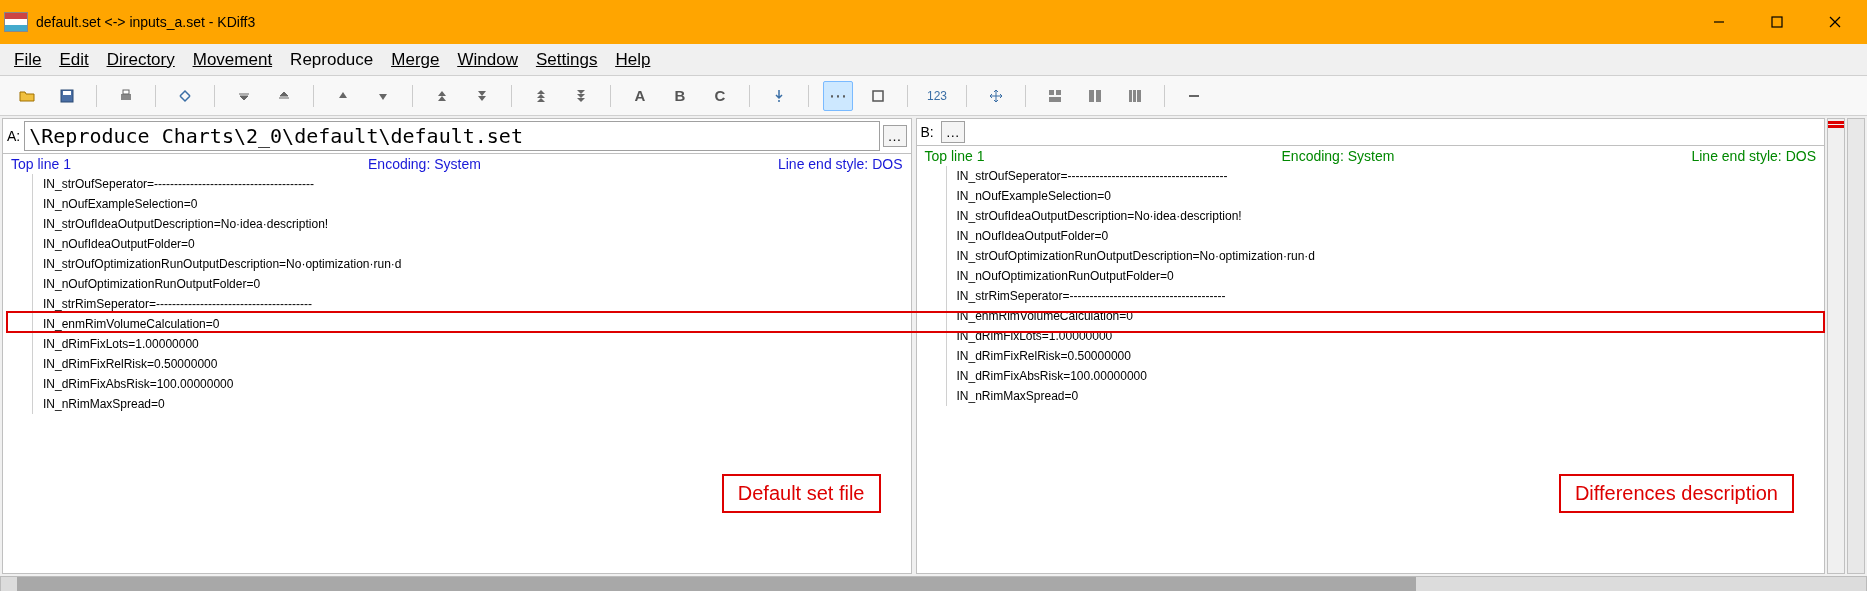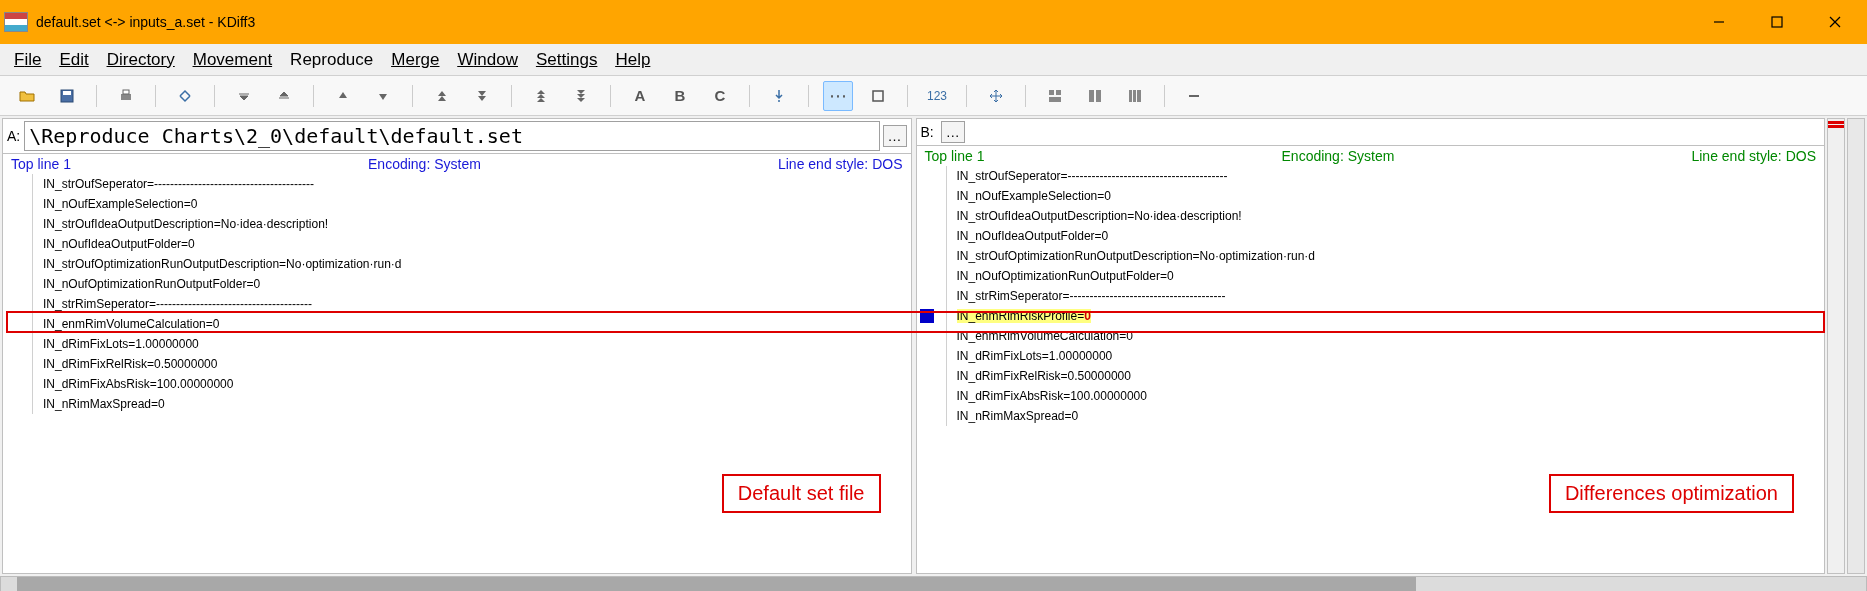--- a/index.html
+++ b/index.html
@@ -258,28 +258,27 @@
       <span>Line end style: DOS</span>
     </div>
     <div class="code" id="codeB">
         <div class="code-line "><div class="gutter"></div><div class="linecontent">IN_strOufSeperator=----------------------------------------</div></div>
         <div class="code-line "><div class="gutter"></div><div class="linecontent">IN_nOufExampleSelection=0</div></div>
         <div class="code-line "><div class="gutter"></div><div class="linecontent">IN_strOufIdeaOutputDescription=No·idea·description!</div></div>
         <div class="code-line "><div class="gutter"></div><div class="linecontent">IN_nOufIdeaOutputFolder=0</div></div>
         <div class="code-line "><div class="gutter"></div><div class="linecontent">IN_strOufOptimizationRunOutputDescription=No·optimization·run·d</div></div>
         <div class="code-line "><div class="gutter"></div><div class="linecontent">IN_nOufOptimizationRunOutputFolder=0</div></div>
         <div class="code-line "><div class="gutter"></div><div class="linecontent">IN_strRimSeperator=---------------------------------------</div></div>
-        <div class="code-line diff-row"><div class="gutter"><div class="marker blue"></div></div><div class="linecontent"><span class="diff-text">IN_enmRimRiskProfile=</span><span class="diff-text diff-char">0</span></div></div>
         <div class="code-line "><div class="gutter"></div><div class="linecontent">IN_enmRimVolumeCalculation=0</div></div>
         <div class="code-line "><div class="gutter"></div><div class="linecontent">IN_dRimFixLots=1.00000000</div></div>
         <div class="code-line "><div class="gutter"></div><div class="linecontent">IN_dRimFixRelRisk=0.50000000</div></div>
         <div class="code-line "><div class="gutter"></div><div class="linecontent">IN_dRimFixAbsRisk=100.00000000</div></div>
         <div class="code-line "><div class="gutter"></div><div class="linecontent">IN_nRimMaxSpread=0</div></div>
       </div>
-    <div class="annotation" style="right:30px; bottom:60px;">Differences optimization</div>
+    <div class="annotation" style="right:30px; bottom:60px;">Differences description</div>
   </div>
 
   <div class="overview">
     <div class="overview-mark" style="top:2px;"></div>
     <div class="overview-mark" style="top:6px;"></div>
   </div>
   <div style="width:18px;background:#e8e8e8;border:1px solid #c0c0c0;margin:2px 2px 2px 0;"></div>
 </div>
 
 <div class="hscroll">

